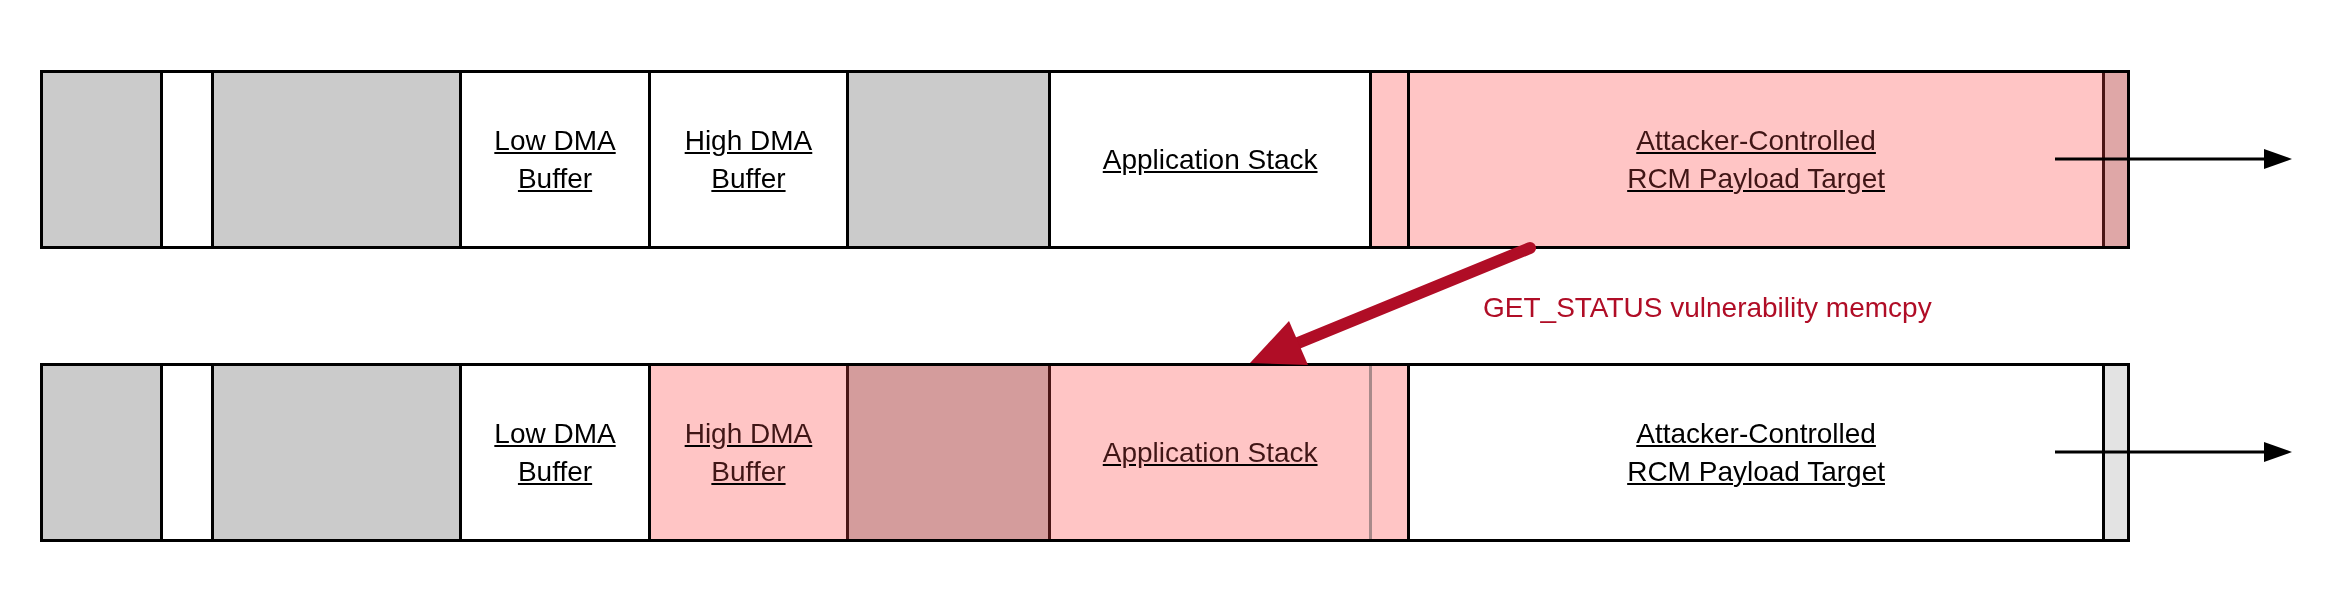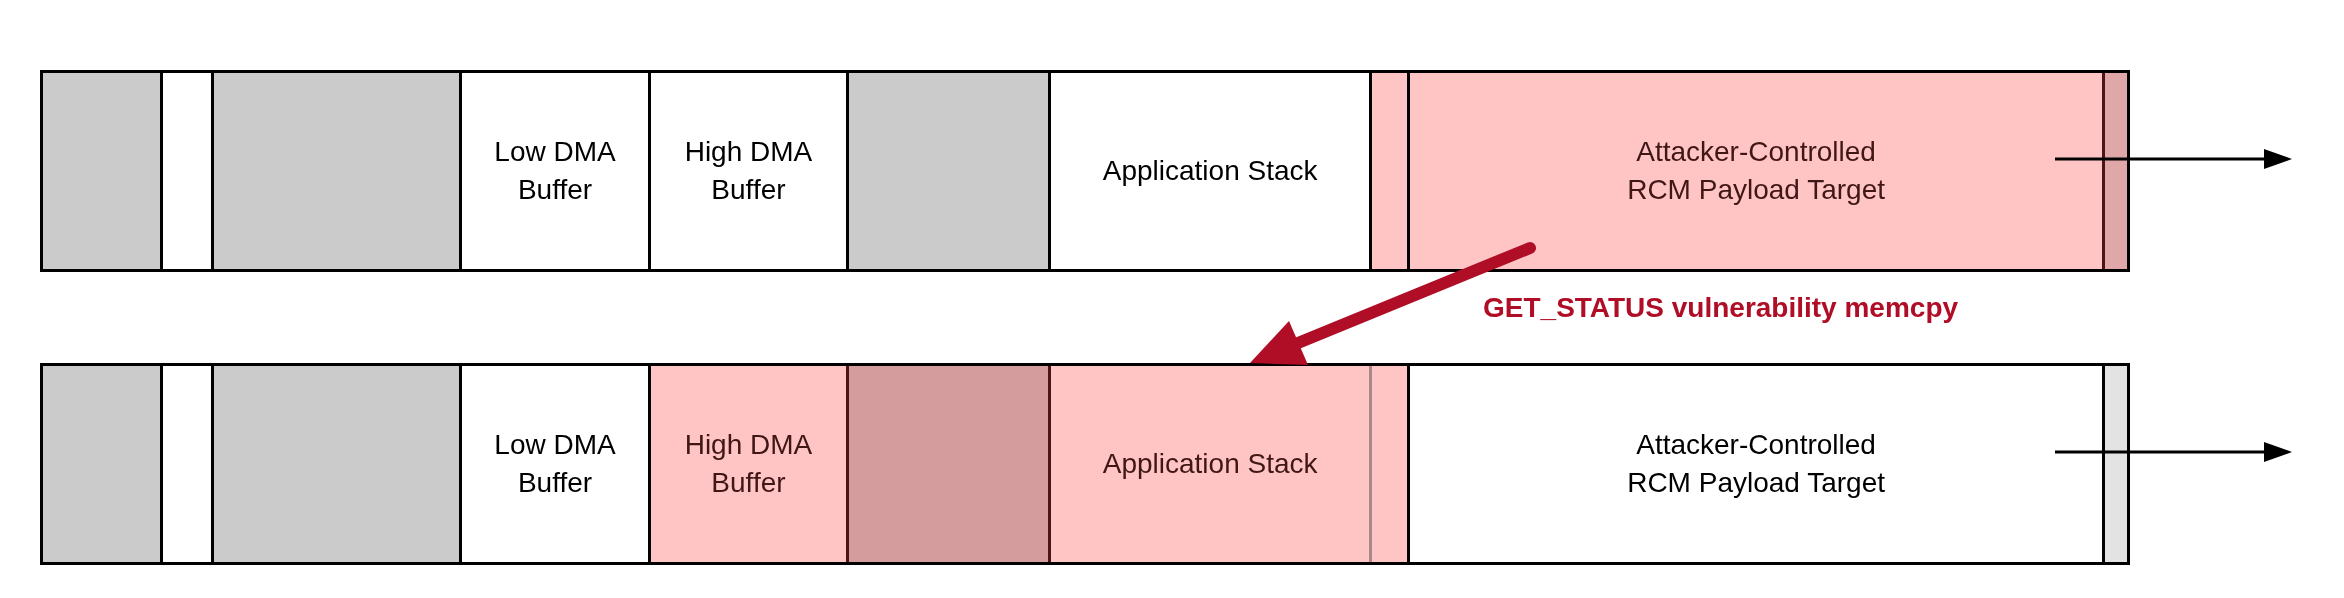--- a/index.html
+++ b/index.html
@@ -8,26 +8,27 @@
     width: 2344px;
     height: 598px;
     background: #ffffff;
     font-family: "Liberation Sans", sans-serif;
     overflow: hidden;
   }
   .bar {
     position: absolute;
     left: 40px;
     width: 2090px;
-    height: 202px;
+    height: 179px;
     border: 3px solid #000000;
     box-sizing: border-box;
     display: flex;
     align-items: stretch;
     background: #ffffff;
+    text-decoration: underline;
   }
   .bar-before { top: 70px; }
   .bar-after  { top: 363px; }
   .seg {
     box-sizing: border-box;
     display: flex;
     flex-direction: column;
     justify-content: center;
     align-items: center;
     text-align: center;
@@ -36,21 +37,20 @@
     color: #000000;
     overflow: hidden;
   }
   .memcpy-label {
     position: absolute;
     left: 1483px;
     top: 291px;
     font-size: 28px;
     line-height: 34px;
     white-space: nowrap;
-    font-weight: bold;
   }
   svg.overlay {
     position: absolute;
     left: 0;
     top: 0;
     width: 2344px;
     height: 598px;
     pointer-events: none;
   }
 </style>

